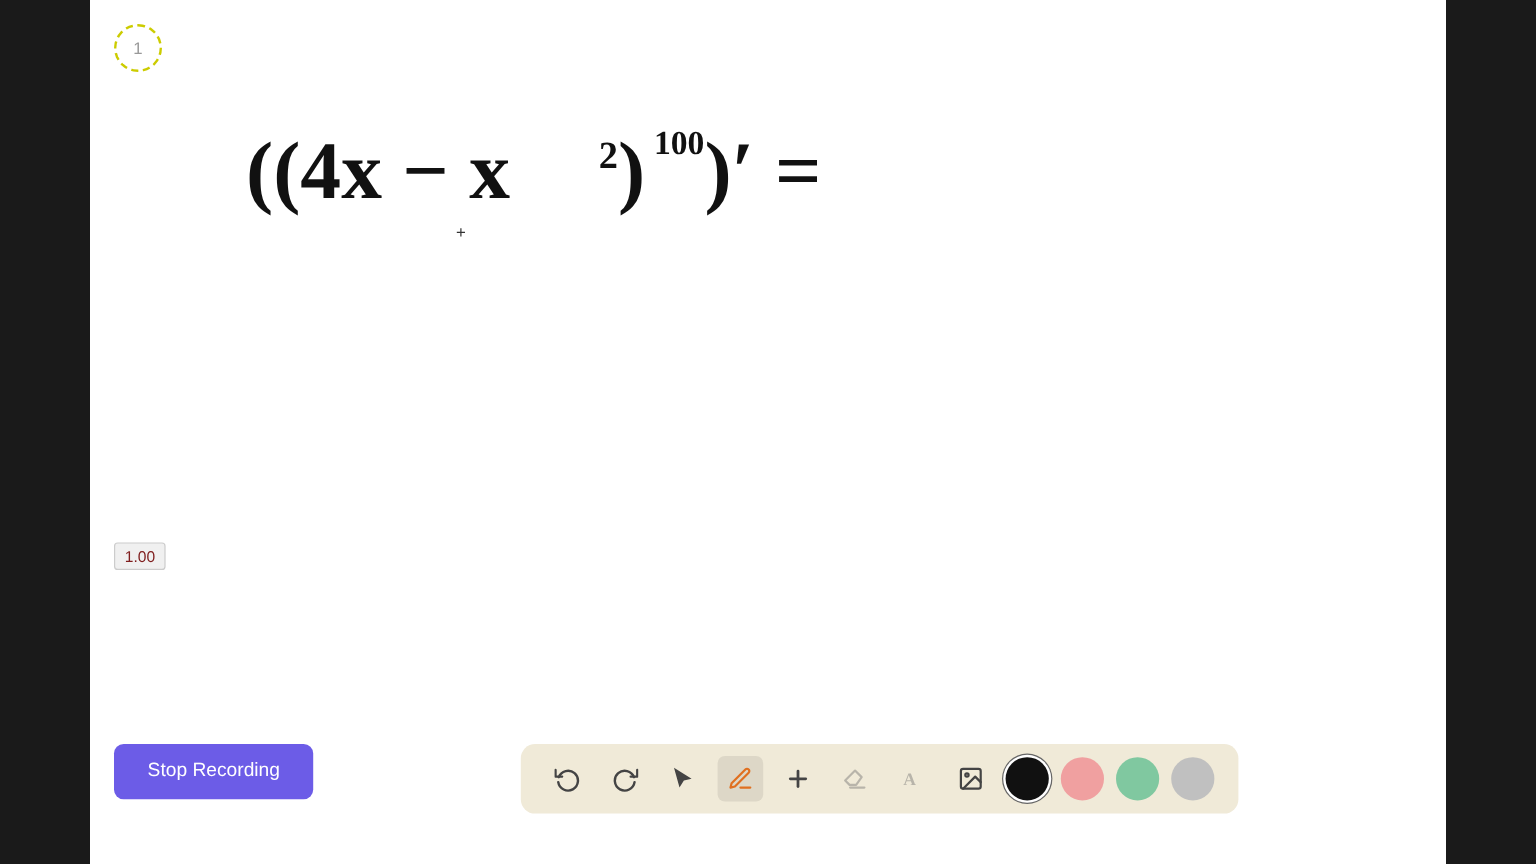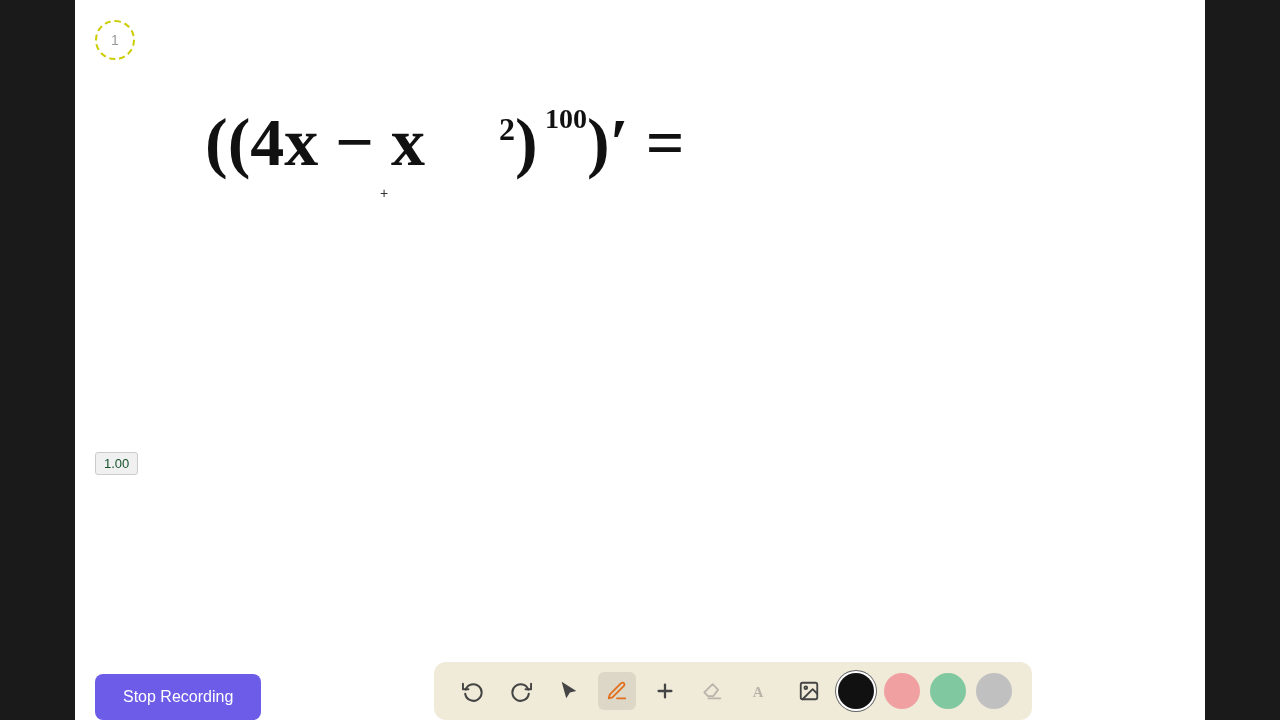--- a/index.html
+++ b/index.html
@@ -80,29 +80,29 @@
     }
 
     .zoom-indicator {
       position: absolute;
       bottom: 145px;
       left: 20px;
       background: #f0f0f0;
       border: 1px solid #ccc;
       padding: 3px 8px;
       font-size: 13px;
-      color: #14532d;
+      color: #7f1d1d;
       border-radius: 3px;
     }
 
     .bottom-bar {
       height: 100px;
       background: #ffffff;
       display: flex;
-      align-items: flex-end;
+      align-items: flex-start;
       padding: 0 20px;
       gap: 20px;
     }
 
     .stop-recording-btn {
       background: #6c5ce7;
       color: white;
       border: none;
       padding: 14px 28px;
       border-radius: 8px;

